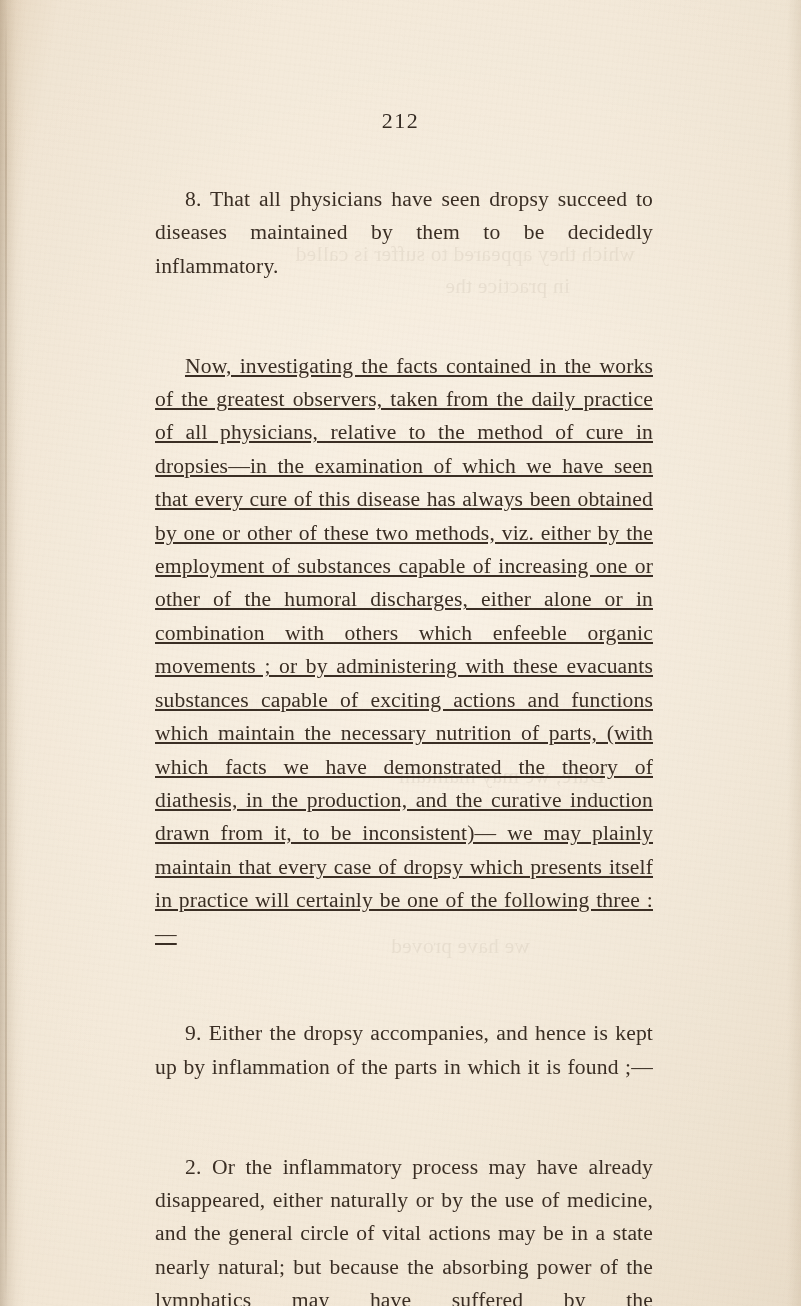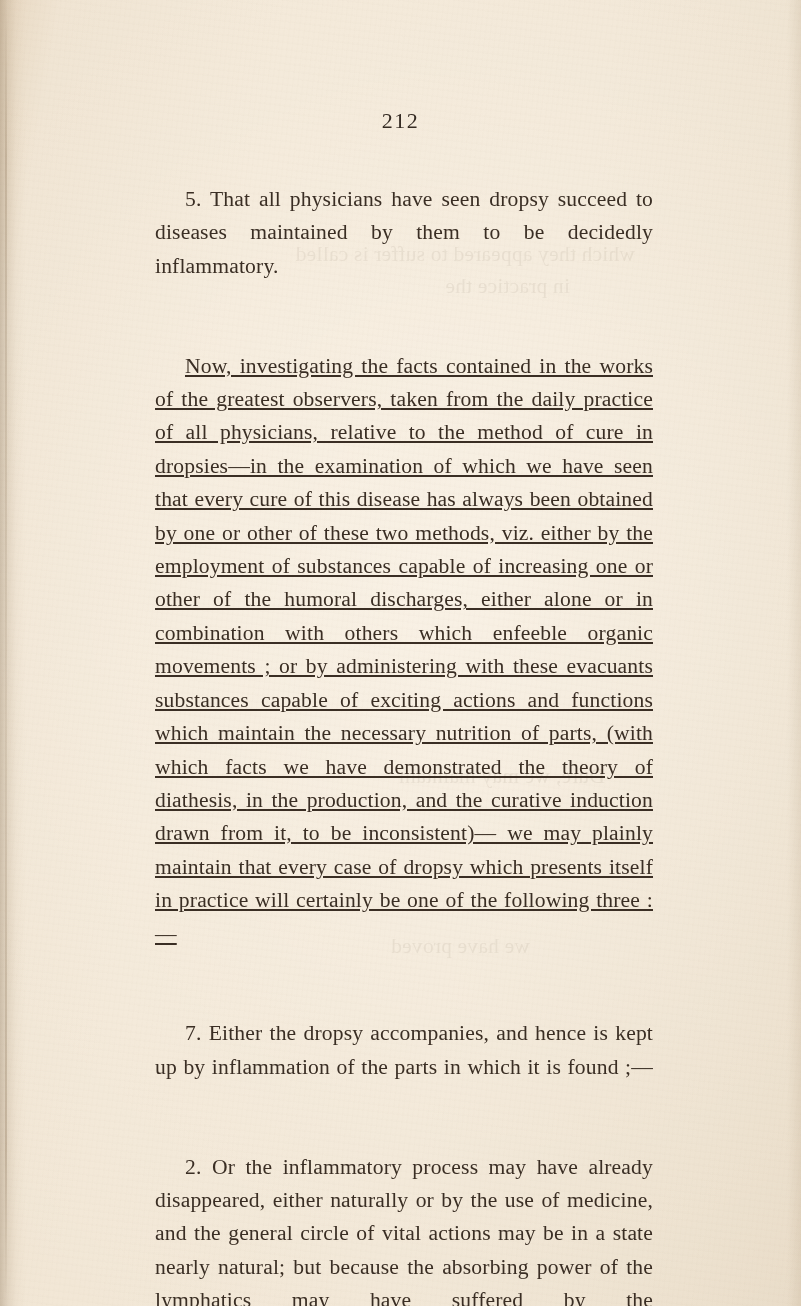--- a/index.html
+++ b/index.html
@@ -162,25 +162,25 @@
 
   <div class="bleed" style="left:165px; top:238px; width:470px;">which they appeared to suffer is called</div>
   <div class="bleed" style="left:250px; top:270px; width:320px;">in practice the</div>
   <div class="bleed" style="left:185px; top:760px; width:420px;">Dure, we may maintain</div>
   <div class="bleed" style="left:170px; top:930px; width:360px;">we have proved</div>
 
   <div class="folio">212</div>
 
   <div class="column inkwrap">
 
-    <p class="para">5. That all physicians have seen dropsy succeed to diseases maintained by them to be decidedly inflammatory.</p>
+    <p class="para">8. That all physicians have seen dropsy succeed to diseases maintained by them to be decidedly inflammatory.</p>
 
     <p class="para gap-lg">Now, investigating the facts contained in the works of the greatest observers, taken from the daily practice of all physicians, relative to the method of cure in dropsies—in the examination of which we have seen that every cure of this disease has always been obtained by one or other of these two methods, viz. either by the employment of substances capable of increasing one or other of the humoral discharges, either alone or in combination with others which enfeeble organic movements ; or by administering with these evacuants substances capable of exciting actions and functions which maintain the necessary nutrition of parts, (with which facts we have demonstrated the theory of diathesis, in the production, and the curative induction drawn from it, to be inconsistent)— we may plainly maintain that every case of dropsy which presents itself in practice will certainly be one of the following three :—</p>
 
-    <p class="para gap-md">7. Either the dropsy accompanies, and hence is kept up by inflammation of the parts in which it is found ;—</p>
+    <p class="para gap-md">9. Either the dropsy accompanies, and hence is kept up by inflammation of the parts in which it is found ;—</p>
 
     <p class="para gap-md">2. Or the inflammatory process may have already disappeared, either naturally or by the use of medicine, and the general circle of vital actions may be in a state nearly natural; but because the absorbing power of the lymphatics may have suffered by the</p>
 
   </div>
 
   <div class="gutter"></div>
   <div class="gutter-line"></div>
   <div class="edge-right"></div>
 
 </div>

